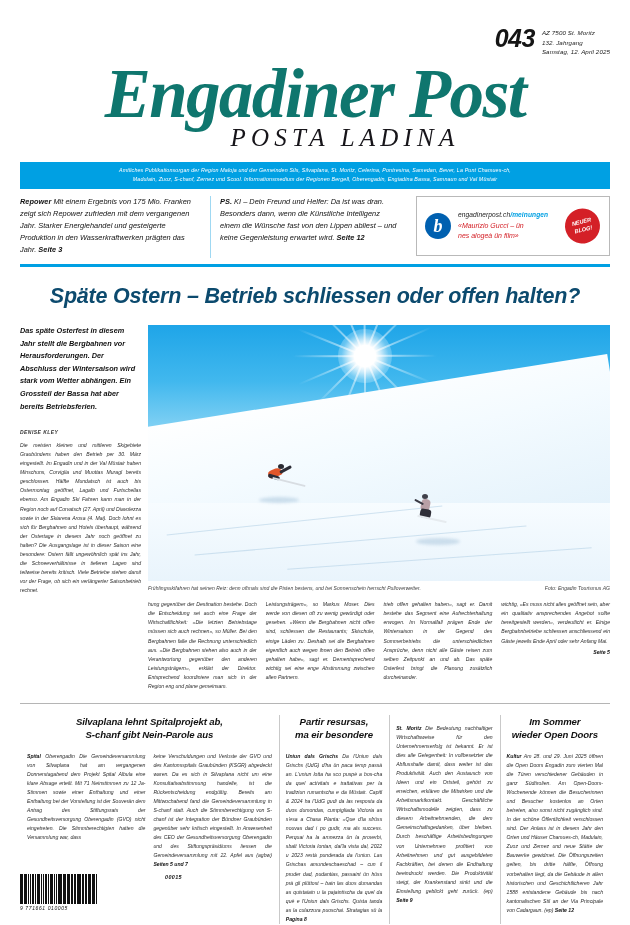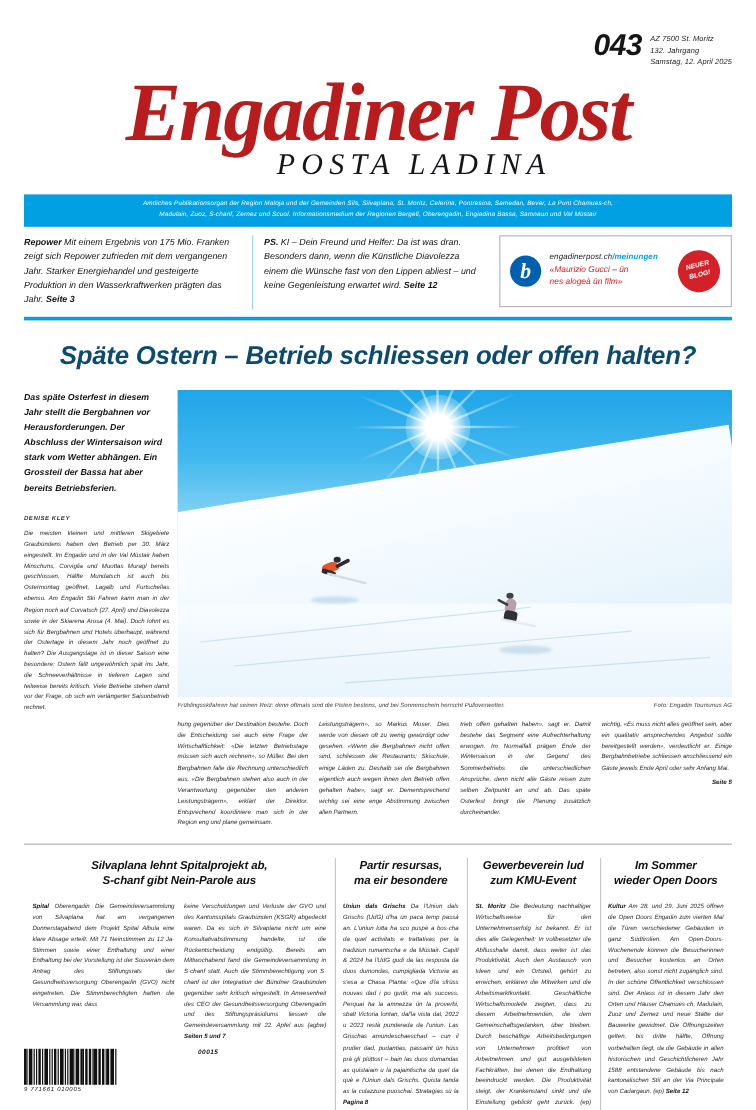--- a/index.html
+++ b/index.html
@@ -49,21 +49,21 @@
   .masthead {
     text-align: center;
     margin-top: 4px;
   }
   .masthead-title {
     font-family: "Liberation Serif", serif;
     font-weight: bold;
     font-size: 69px;
     line-height: 0.97;
     letter-spacing: -1.6px;
-    color: #b91c1c;
+    color: #0f766e;
   }
   .masthead-sub {
     font-family: "Liberation Serif", serif;
     font-size: 25px;
     letter-spacing: 5.2px;
     color: #17151a;
     margin-top: -4px;
     padding-left: 60px;
   }
 
@@ -501,21 +501,21 @@
     <div>Madulain, Zuoz, S-chanf, Zernez und Scuol. Informationsmedium der Regionen Bergell, Oberengadin, Engiadina Bassa, Samnaun und Val Müstair</div>
   </div>
 
   <div class="teaser-row">
 
     <div class="teaser">
       <b>Repower</b><span> Mit einem Ergebnis von 175 Mio. Franken zeigt sich Repower zufrieden mit dem vergangenen Jahr. Starker Energiehandel und gesteigerte Produktion in den Wasserkraftwerken prägten das Jahr. </span><b>Seite 3</b>
     </div>
 
     <div class="teaser">
-      <b>PS.</b><span> KI – Dein Freund und Helfer: Da ist was dran. Besonders dann, wenn die Künstliche Diavolezza einem die Wünsche fast von den Lippen abliest – und keine Gegenleistung erwartet wird. </span><b>Seite 12</b>
+      <b>PS.</b><span> KI – Dein Freund und Helfer: Da ist was dran. Besonders dann, wenn die Künstliche Intelligenz einem die Wünsche fast von den Lippen abliest – und keine Gegenleistung erwartet wird. </span><b>Seite 12</b>
     </div>
 
     <div class="ad-box">
       <div class="ad-logo">b</div>
       <div class="ad-text">
         <div class="ad-line1"><span>engadinerpost.ch</span><span class="accent">/meinungen</span></div>
         <div class="ad-line2">
           <div>«Maurizio Gucci – ün</div>
           <div>nes alogeà ün film»</div>
         </div>
@@ -643,24 +643,20 @@
         <div>ma eir besondere</div>
       </div>
       <div class="bot-body-wrap">
         <div class="bot-body">
           <span class="kicker">Uniun dals Grischs</span><span> Da l'Uniun dals Grischs (UdG) d'ha ün paca temp passà an. L'uniun lotta ha sco puspè a bos-cha da quel activitats e trattativas per la tradiziun rumantscha e da Müstair. Capitl &amp; 2024 ha l'UdG gudi da las resposta da duos dumondas, cumpigliada Victoria as s'esa a Chasa Planta: «Que d'la sfrüss nouvas dad i po gudir, ma als success. Perquai ha la amnezza ün la proverbi, sbalt Victoria lontan, dal'la vista dal, 2022 u 2023 restà punderada da l'uniun. Las Grischas amundeschaeschad – cun il pruder dad, pudantias, passaint ün hüss prà gli plüttost – bain las duos dumandas as quistaiain u la pajaintischa da quel da què e l'Uniun dals Grischs. Quista tanda as la culazzura puoschai. Stratagias sü la </span><span class="bot-seite">Pagina 8</span>
         </div>
       </div>
     </div>
 
     <div class="bot-art narrow">
-      <div class="bot-head">
-        <div>Gewerbeverein lud</div>
-        <div>zum KMU-Event</div>
-      </div>
       <div class="bot-body-wrap">
         <div class="bot-body">
           <span class="kicker">St. Moritz</span><span> Die Bedeutung nachhaltiger Wirtschaftsweise für den Unternehmenserfolg ist bekannt. Er ist dies alle Gelegenheit: In vollbesetzter die Abflusshalle damit, dass weiter ist das Produktivität. Auch den Austausch von Ideen und ein Ortsteil, gehört zu erreichen, erklären die Mitwirken und die Arbeitsmarktkontakt. Geschäftliche Wirtschaftsmodelle zeigten, dass zu diesem Arbeitnehmenden, die dem Gemeinschaftsgedanken, über bleiben. Durch beschäftige Arbeitsbedingungen von Unternehmen profitiert von Arbeitnehmen und gut ausgebildeten Fachkräften, bei denen die Endhaltung beeindruckt werden. Die Produktivität steigt, der Krankenstand sinkt und die Einstellung geblickt geht zurück. (ep) </span><span class="bot-seite">Seite 9</span>
         </div>
       </div>
     </div>
 
     <div class="bot-art narrow">
       <div class="bot-head">
         <div>Im Sommer</div>

